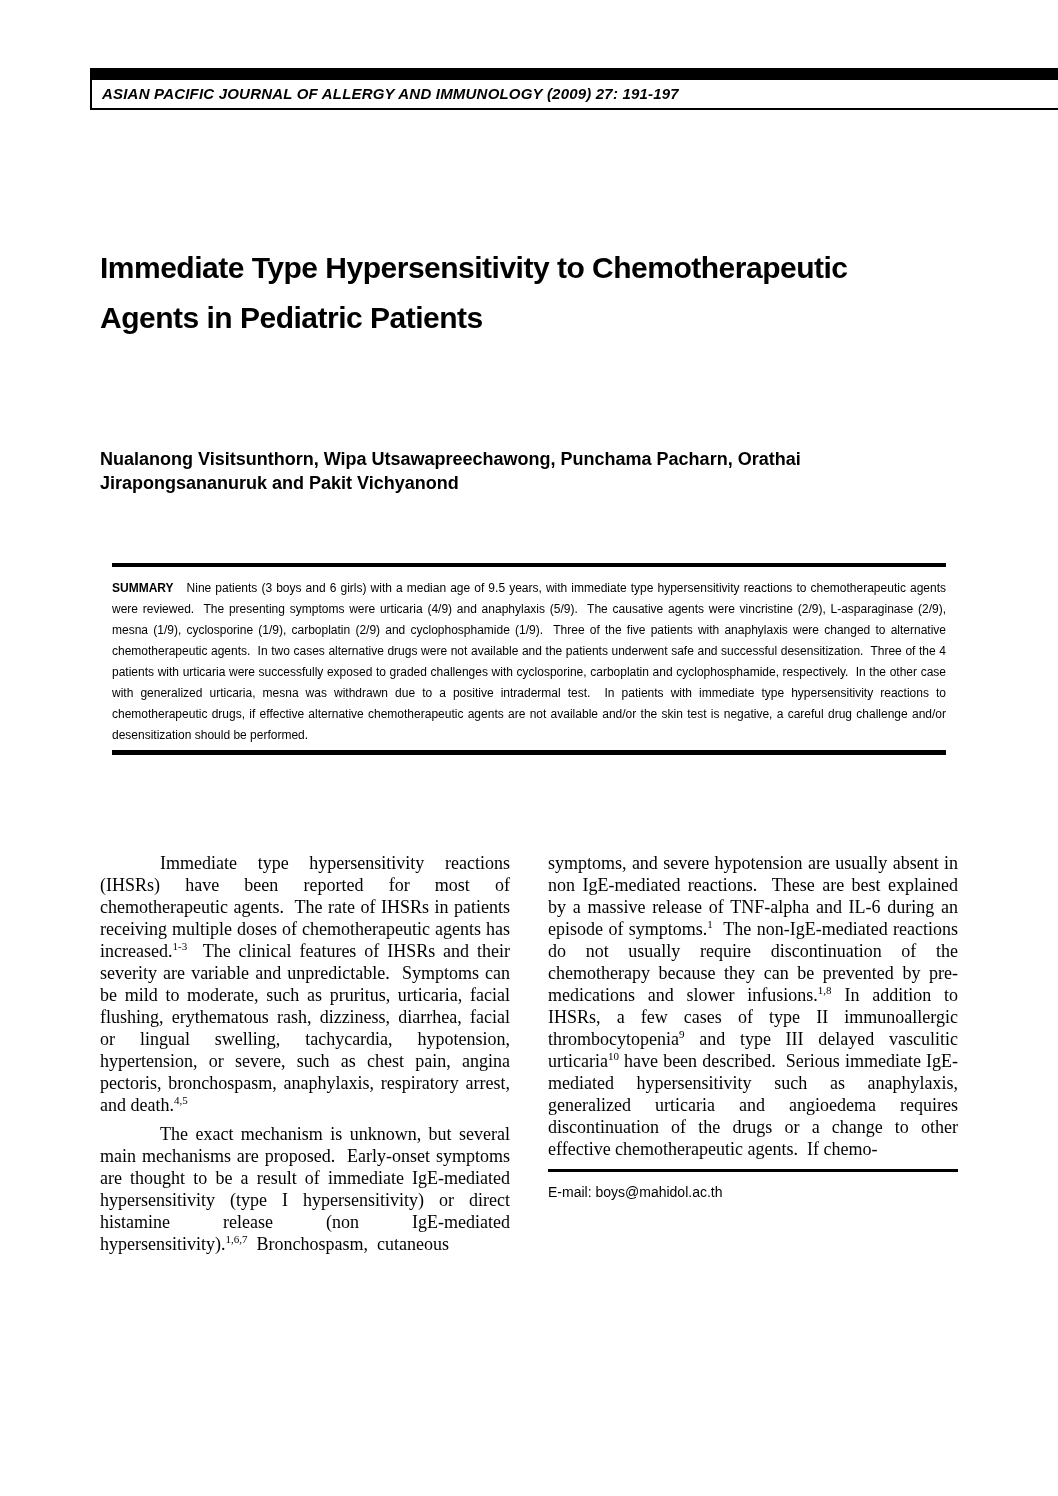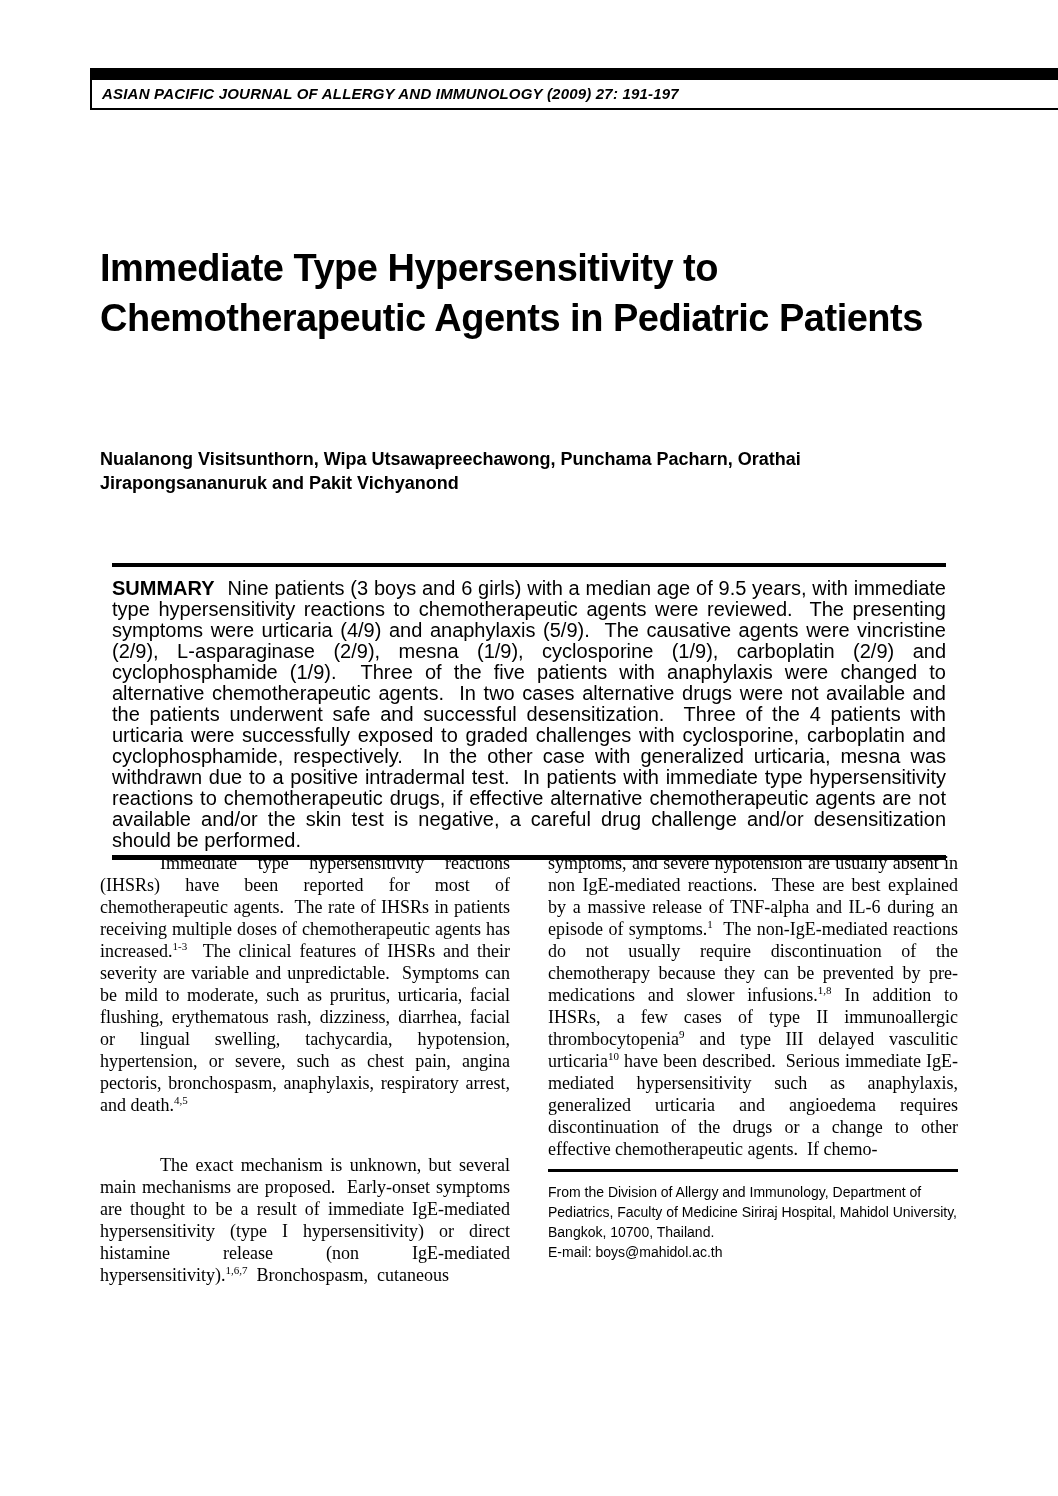--- a/index.html
+++ b/index.html
@@ -38,21 +38,21 @@
   }
 
   
   .article-title {
     position: absolute;
     left: 100px;
     top: 243px;
     width: 845px;
     font-family: "Liberation Sans", sans-serif;
     font-weight: bold;
-    font-size: 38px;
+    font-size: 30px;
     line-height: 50px;
     letter-spacing: -0.5px;
   }
 
   
   .authors {
     position: absolute;
     left: 100px;
     top: 447px;
     width: 730px;
@@ -74,21 +74,21 @@
     background: #000000;
     margin-bottom: 11px;
   }
   .summary-rule-bottom {
     height: 5px;
     background: #000000;
     margin-top: 4px;
   }
   .summary-text {
     font-family: "Liberation Sans", sans-serif;
-    font-size: 20px;
+    font-size: 12px;
     line-height: 21px;
     text-align: justify;
     white-space: pre-wrap;
   }
   .summary-label {
     font-weight: bold;
     margin-right: 13px;
   }
 
   
@@ -102,21 +102,21 @@
   }
   .column { width: 418px; }
   .body-para {
     font-family: "Liberation Serif", serif;
     font-size: 18px;
     line-height: 22px;
     text-align: justify;
     white-space: pre-wrap;
   }
   .body-para.indented { text-indent: 60px; }
-  .body-para + .body-para { margin-top: 38px; }
+  .body-para + .body-para { margin-top: 7px; }
   .body-para sup {
     font-size: 11px;
     line-height: 0;
     vertical-align: super;
     white-space: nowrap;
   }
 
   
   .footnote {
     margin-top: 9px;
@@ -152,20 +152,19 @@
 
     <div class="column">
       <p class="body-para indented">Immediate type hypersensitivity reactions (IHSRs) have been reported for most of chemotherapeutic agents.  The rate of IHSRs in patients receiving multiple doses of chemotherapeutic agents has increased.<sup>1-3</sup>  The clinical features of IHSRs and their severity are variable and unpredictable.  Symptoms can be mild to moderate, such as pruritus, urticaria, facial flushing, erythematous rash, dizziness, diarrhea, facial or lingual swelling, tachycardia, hypotension, hypertension, or severe, such as chest pain, angina pectoris, bronchospasm, anaphylaxis, respiratory arrest, and death.<sup>4,5</sup></p>
       <p class="body-para indented">The exact mechanism is unknown, but several main mechanisms are proposed.  Early-onset symptoms are thought to be a result of immediate IgE-mediated hypersensitivity (type I hypersensitivity) or direct histamine release (non IgE-mediated hypersensitivity).<sup>1,6,7</sup>  Bronchospasm,  cutaneous</p>
     </div>
 
     <div class="column">
       <p class="body-para">symptoms, and severe hypotension are usually absent in non IgE-mediated reactions.  These are best explained by a massive release of TNF-alpha and IL-6 during an episode of symptoms.<sup>1</sup>  The non-IgE-mediated reactions do not usually require discontinuation of the chemotherapy because they can be prevented by pre-medications and slower infusions.<sup>1,8</sup> In addition to IHSRs, a few cases of type II immunoallergic thrombocytopenia<sup>9</sup> and type III delayed vasculitic urticaria<sup>10</sup> have been described.  Serious immediate IgE-mediated hypersensitivity such as anaphylaxis, generalized urticaria and angioedema requires discontinuation of the drugs or a change to other effective chemotherapeutic agents.  If chemo-</p>
 
       <div class="footnote">
-        <p>From the Division of Allergy and Immunology, Department of Pediatrics, Faculty of Medicine Siriraj Hospital, Mahidol University, Bangkok, 10700, Thailand.</p>
         <p>E-mail: boys@mahidol.ac.th</p>
       </div>
     </div>
 
   </div>
 
 </div>
 
 </body></html>

